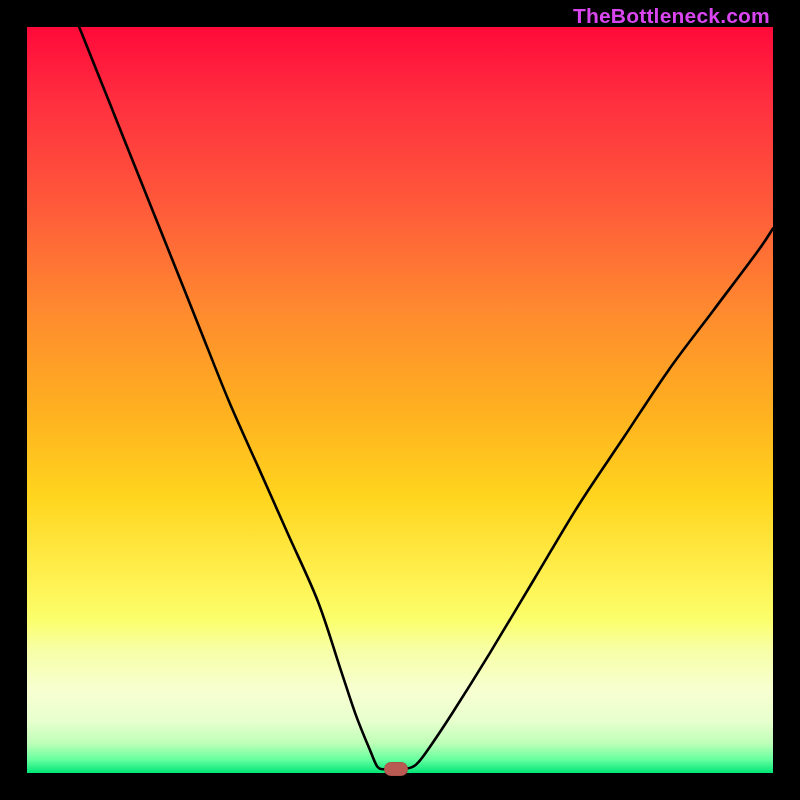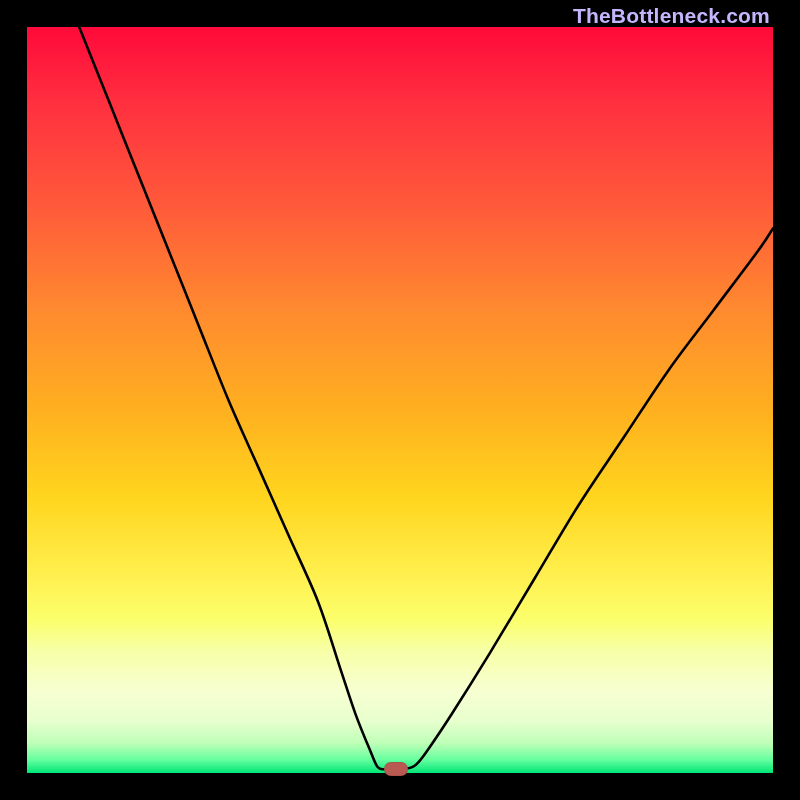--- a/index.html
+++ b/index.html
@@ -41,21 +41,21 @@
       #00e676 100%
     );
   }
   .watermark {
     position: absolute;
     top: 4px;
     right: 30px;
     font-family: Arial, Helvetica, sans-serif;
     font-size: 21px;
     font-weight: 600;
-    color: #c4b5fd;
+    color: #d946ef;
     letter-spacing: 0.2px;
     pointer-events: none;
   }
   svg.curve {
     position: absolute;
     left: 0;
     top: 0;
     width: 746px;
     height: 746px;
   }

